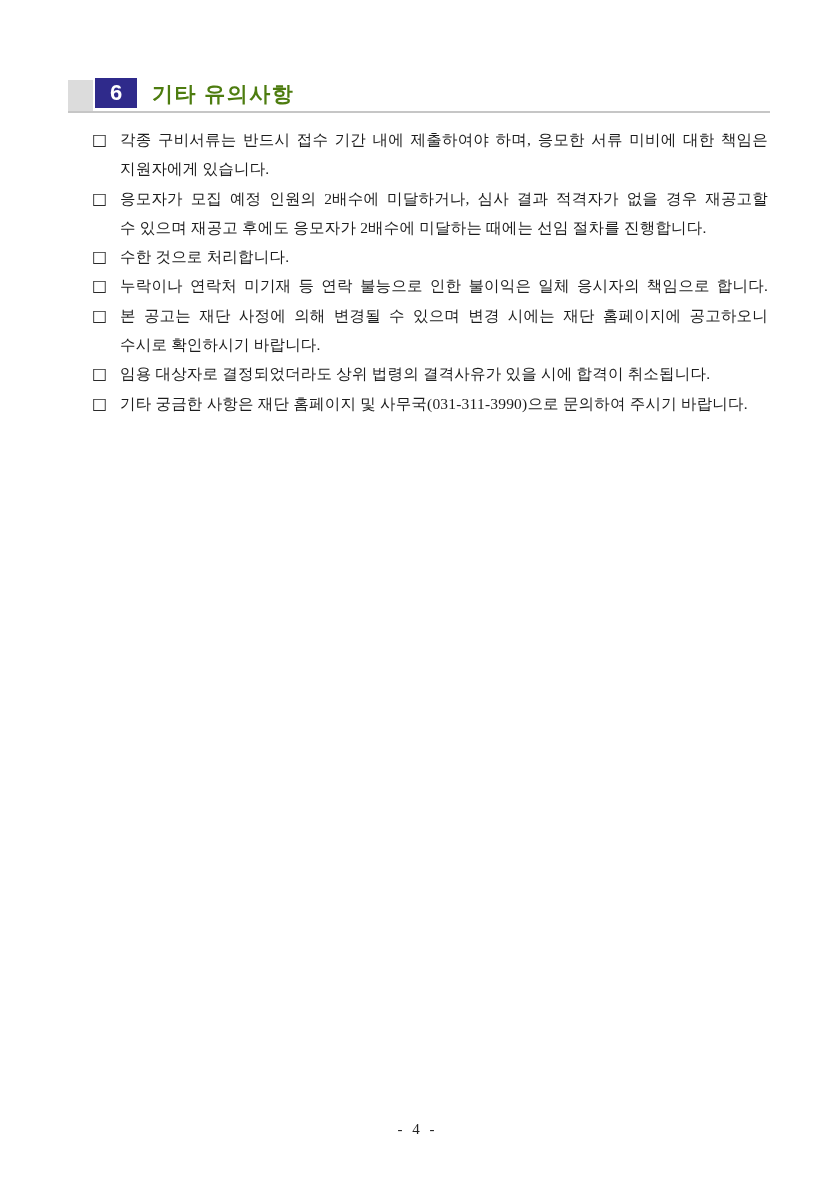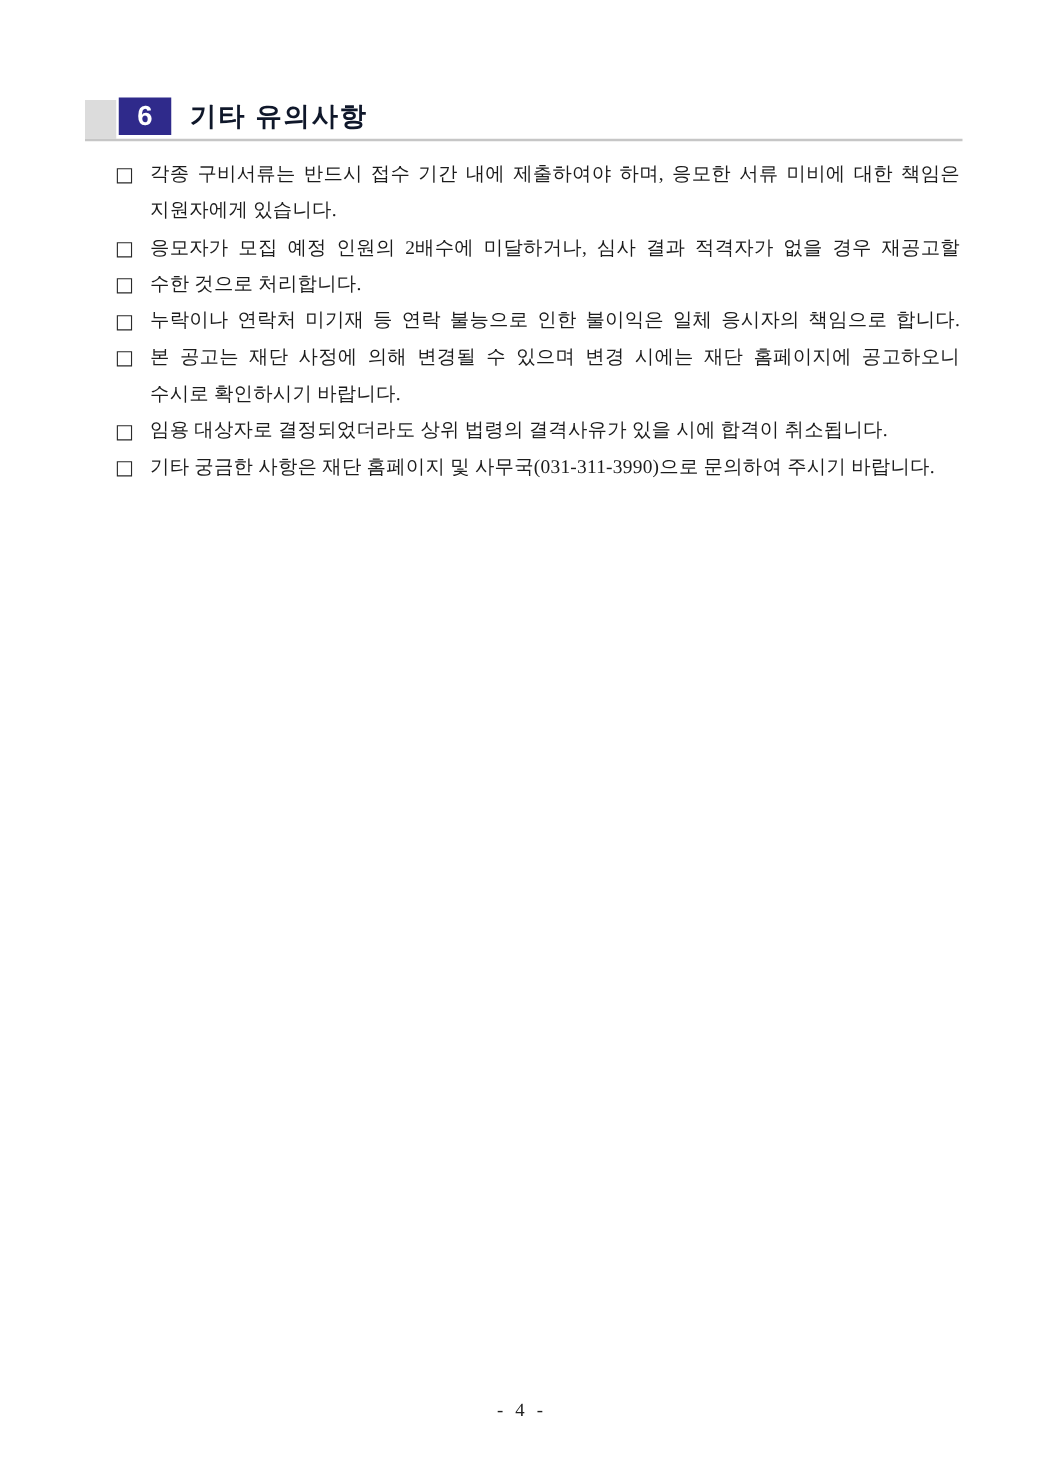--- a/index.html
+++ b/index.html
@@ -19,21 +19,21 @@
   .section-badge {
     position:absolute; left:27px; top:0; width:42px; height:30px;
     background:#2f2a8b; color:#ffffff;
     font-family:"Liberation Sans","DejaVu Sans",sans-serif;
     font-weight:bold; font-size:22px; line-height:30px; text-align:center;
   }
   .section-title {
     position:absolute; left:84px; top:0; margin:0;
     font-family:"Liberation Sans","DejaVu Sans",sans-serif;
     font-weight:bold; font-size:21px; line-height:31px;
-    color:#0f172a; letter-spacing:1.5px; white-space:nowrap;
+    color:#4d7c0f; letter-spacing:1.5px; white-space:nowrap;
   }
   .header-rule { position:absolute; top:111px; left:68px; width:702px; height:2px; background:#c6c6c6; }
 
   
   .notes { position:absolute; top:125px; left:92px; width:676px; font-size:15.5px; line-height:29.3px; }
   .note { display:flex; align-items:flex-start; }
   .checkbox {
     flex:0 0 28px;
     font-family:"DejaVu Sans",sans-serif;
     font-size:16px; color:#2a2a2a;
@@ -76,20 +76,21 @@
       <div class="note-lines">
         <div class="line fill">각종 구비서류는 반드시 접수 기간 내에 제출하여야 하며, 응모한 서류 미비에 대한 책임은</div>
         <div class="line">지원자에게 있습니다.</div>
       </div>
     </div>
 
     <div class="note">
       <span class="checkbox">□</span>
       <div class="note-lines">
         <div class="line fill">응모자가 모집 예정 인원의 2배수에 미달하거나, 심사 결과 적격자가 없을 경우 재공고할</div>
+        <div class="line">수 있으며 재공고 후에도 응모자가 2배수에 미달하는 때에는 선임 절차를 진행합니다.</div>
       </div>
     </div>
 
     <div class="note">
       <span class="checkbox">□</span>
       <div class="note-lines">
         <div class="line">수한 것으로 처리합니다.</div>
       </div>
     </div>
 

